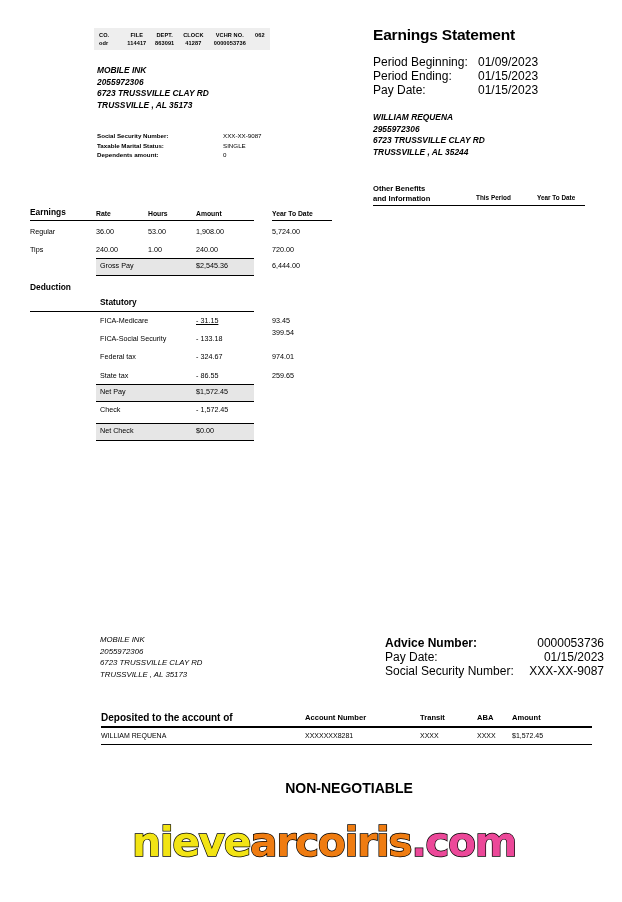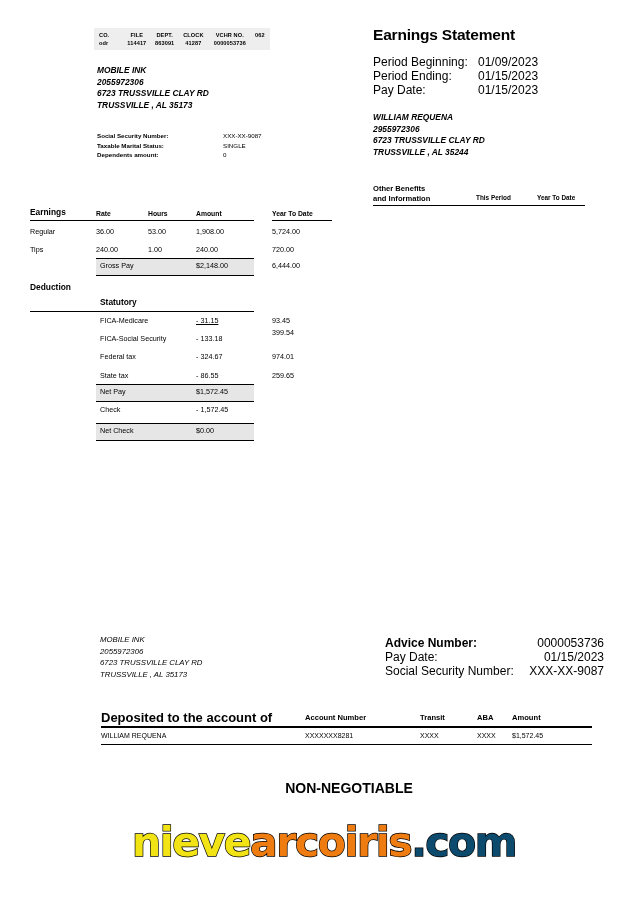--- a/index.html
+++ b/index.html
@@ -173,21 +173,21 @@
     padding-left: 26px;
     box-sizing: border-box;
     white-space: nowrap;
   }
   #watermark span {
     -webkit-text-stroke: 1.4px #000000;
     paint-order: stroke fill;
   }
   .wm-a { color: #f2e414; }
   .wm-b { color: #ef7c11; }
-  .wm-c { color: #0c4a6e; }
+  .wm-c { color: #ec4899; }
 </style>
 </head>
 <body>
 
 <div class="abs" id="voucher-table">
   <table>
     <tbody>
         <tr class="hdrs">
       <td class="c1">CO.</td>
       <td>FILE</td>
@@ -284,21 +284,21 @@
 
   <div class="cell" style="left:30px; top:245px;">Tips</div>
   <div class="cell r" style="left:96px; top:245px; width:50px;">240.00</div>
   <div class="cell r" style="left:148px; top:245px; width:48px;">1.00</div>
   <div class="cell r" style="left:196px; top:245px; width:58px;">240.00</div>
   <div class="cell r" style="left:272px; top:245px; width:60px;">720.00</div>
 
   <div class="shade" style="left:96px; top:258px; width:158px; height:17px;"></div>
   <div class="rule" style="left:96px; top:258px; width:158px;"></div>
   <div class="cell b" style="left:100px; top:261px;">Gross Pay</div>
-  <div class="cell b r" style="left:196px; top:261px; width:56px;">$2,148.00</div>
+  <div class="cell b r" style="left:196px; top:261px; width:56px;">$2,545.36</div>
   <div class="cell r" style="left:272px; top:261px; width:60px;">6,444.00</div>
   <div class="rule" style="left:96px; top:275px; width:158px;"></div>
 </div>
 
 <div class="grid" id="deductions-table" style="left:0; top:0; width:622px; height:0;">
 
   <div class="sect-label" style="left:30px; top:282px;">Deduction</div>
   <div class="sect-label" style="left:100px; top:297px;">Statutory</div>
 
   <div class="rule" style="left:30px; top:311px; width:224px;"></div>
@@ -351,21 +351,21 @@
     <span class="k">Pay Date:</span>
     <span class="v" style="left:0; width:219px; text-align:right;">01/15/2023</span>
   </div>
   <div class="period-row" style="position:relative;">
     <span class="k">Social Security Number:</span>
     <span class="v" style="left:0; width:219px; text-align:right;">XXX-XX-9087</span>
   </div>
 </div>
 
 <div class="grid" id="deposit-table" style="left:0; top:0; width:622px; height:0;">
-  <div class="cell hdr" style="left:101px; top:713px; font-size:13px;">Deposited to the account of</div>
+  <div class="cell hdr" style="left:101px; top:713px; font-size:10px;">Deposited to the account of</div>
   <div class="cell hdr" style="left:305px; top:713px; font-size:7.6px;">Account Number</div>
   <div class="cell hdr" style="left:420px; top:713px; font-size:7.6px;">Transit</div>
   <div class="cell hdr" style="left:477px; top:713px; font-size:7.6px;">ABA</div>
   <div class="cell hdr r" style="left:512px; top:713px; width:80px; font-size:7.6px;">Amount</div>
 
   <div id="deposit-head-rule"></div>
 
   <div class="cell b" style="left:101px; top:731px; font-size:7px;">WILLIAM REQUENA</div>
   <div class="cell" style="left:305px; top:731px; font-size:7px;">XXXXXXX8281</div>
   <div class="cell" style="left:420px; top:731px; font-size:7px;">XXXX</div>

